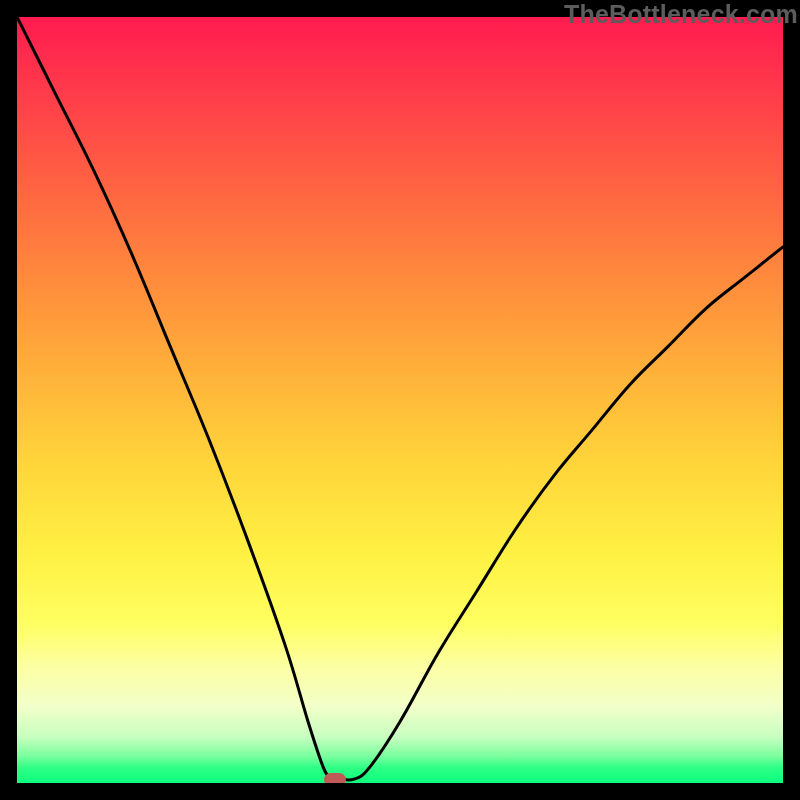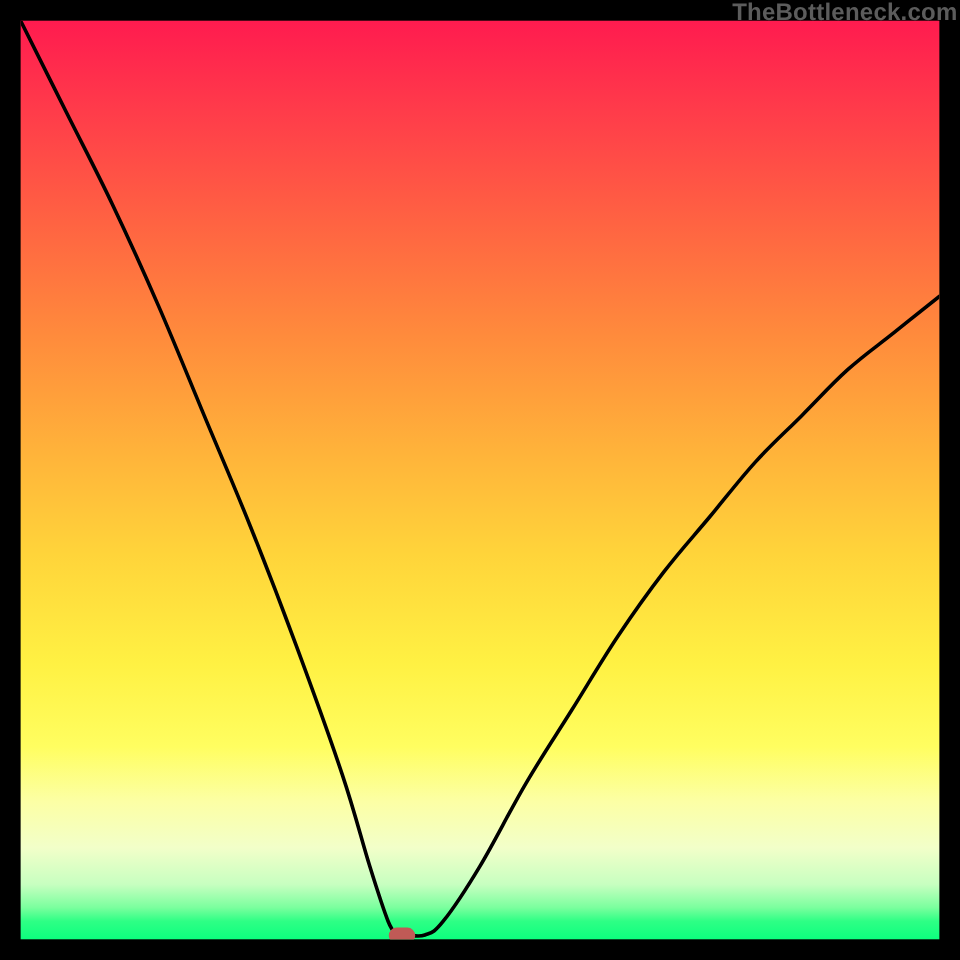--- a/index.html
+++ b/index.html
@@ -37,21 +37,21 @@
       #c7ffc0 94%,
       #7bff9e 96.5%,
       #2eff85 98%,
       #0cff7e 100%
     );
   }
   .watermark {
     position: absolute;
     top: 0px;
     right: 2px;
-    font-size: 20px;
+    font-size: 25px;
     font-weight: 600;
     color: #5c5c5c;
     letter-spacing: 0.2px;
     user-select: none;
   }
   svg.curve {
     position: absolute;
     left: 0; top: 0;
     width: 766px;
     height: 766px;

